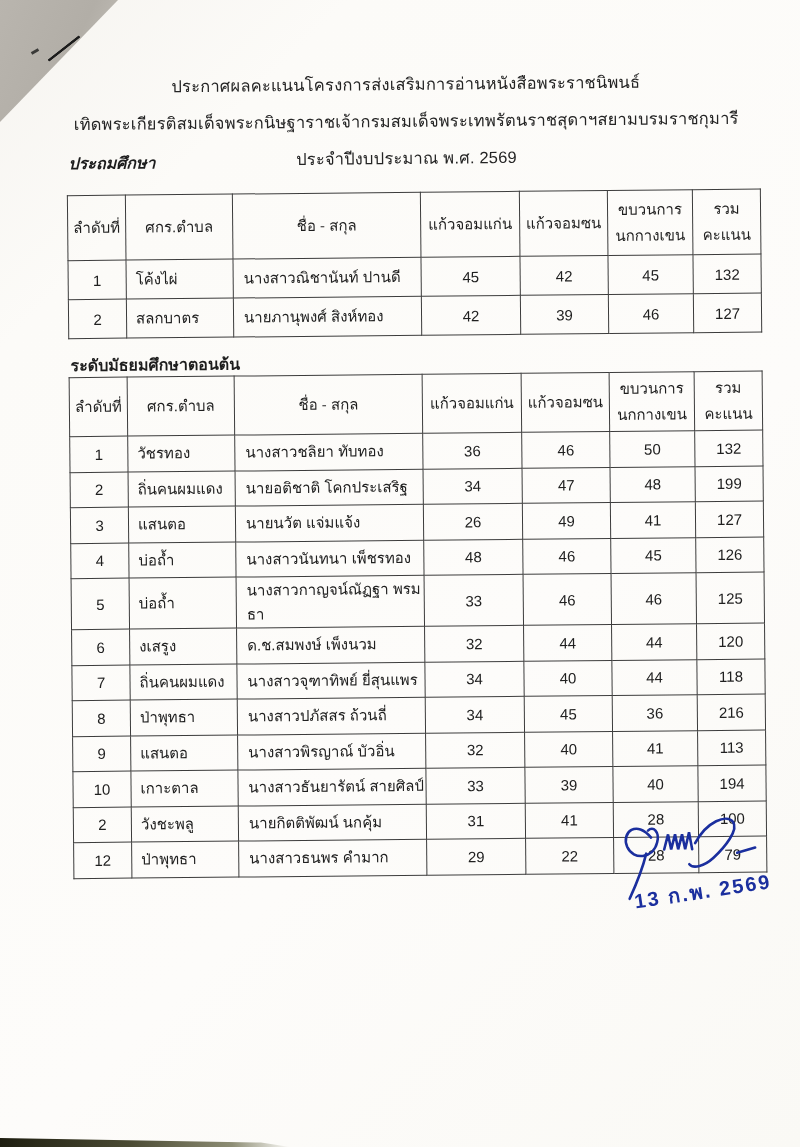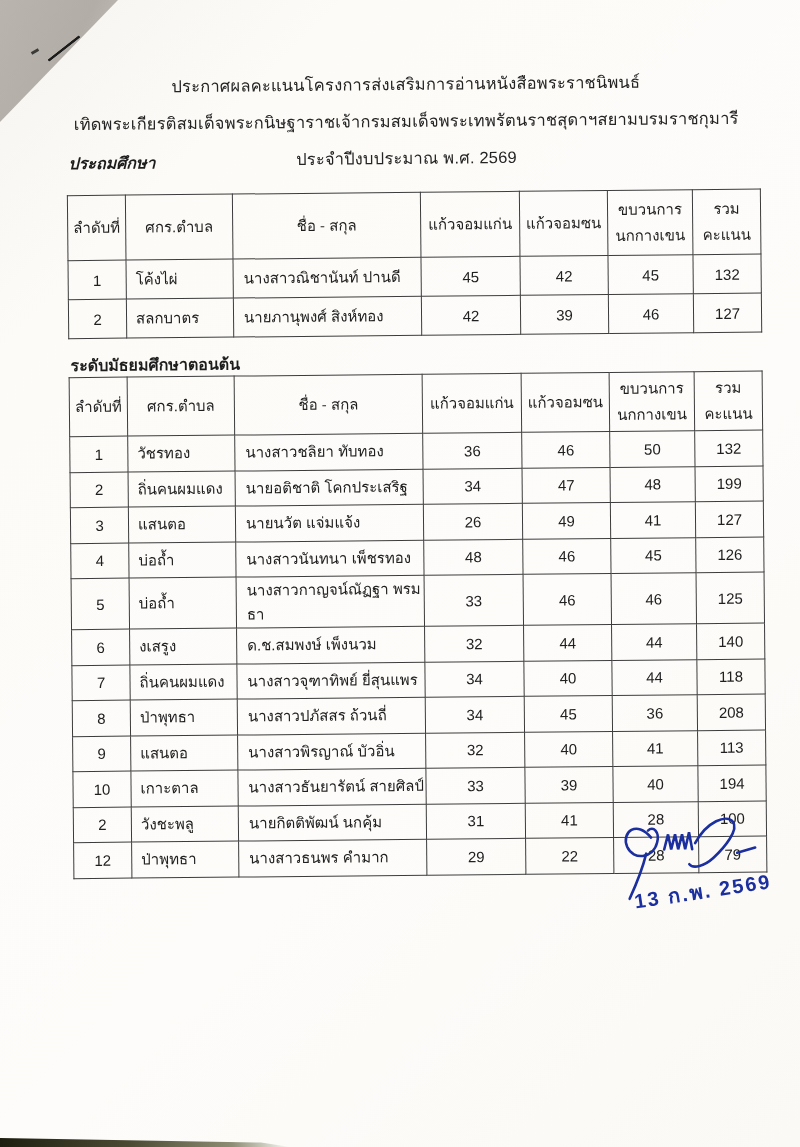--- a/index.html
+++ b/index.html
@@ -202,39 +202,39 @@
           <td>46</td>
           <td>125</td>
         </tr>
         <tr>
           <td>6</td>
           <td>งเสรูง</td>
           <td>ด.ช.สมพงษ์ เพ็งนวม</td>
           <td>32</td>
           <td>44</td>
           <td>44</td>
-          <td>140</td>
+          <td>120</td>
         </tr>
         <tr>
           <td>7</td>
           <td>ถิ่นคนผมแดง</td>
           <td>นางสาวจุฑาทิพย์ ยี่สุนแพร</td>
           <td>34</td>
           <td>40</td>
           <td>44</td>
           <td>118</td>
         </tr>
         <tr>
           <td>8</td>
           <td>ป่าพุทธา</td>
           <td>นางสาวปภัสสร ถ้วนถี่</td>
           <td>34</td>
           <td>45</td>
           <td>36</td>
-          <td>208</td>
+          <td>216</td>
         </tr>
         <tr>
           <td>9</td>
           <td>แสนตอ</td>
           <td>นางสาวพิรญาณ์ บัวอิ่น</td>
           <td>32</td>
           <td>40</td>
           <td>41</td>
           <td>113</td>
         </tr>

